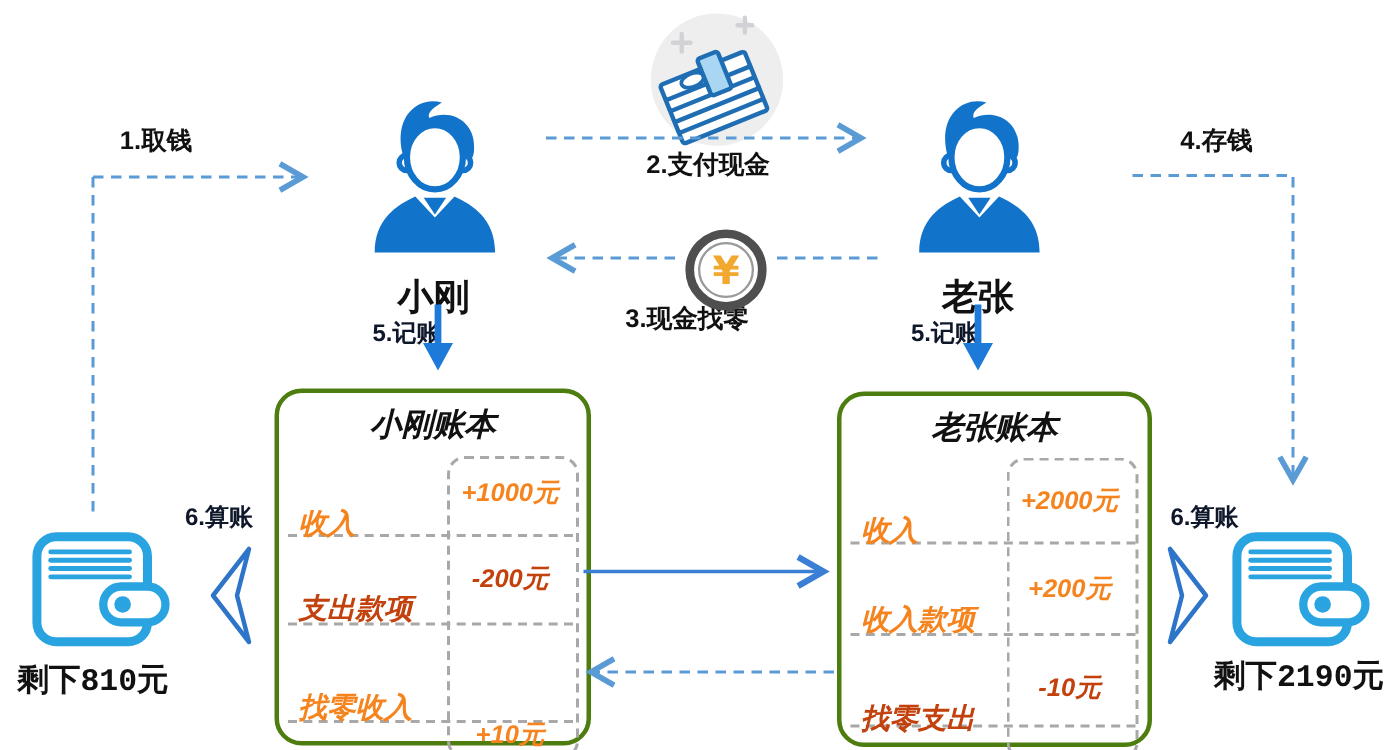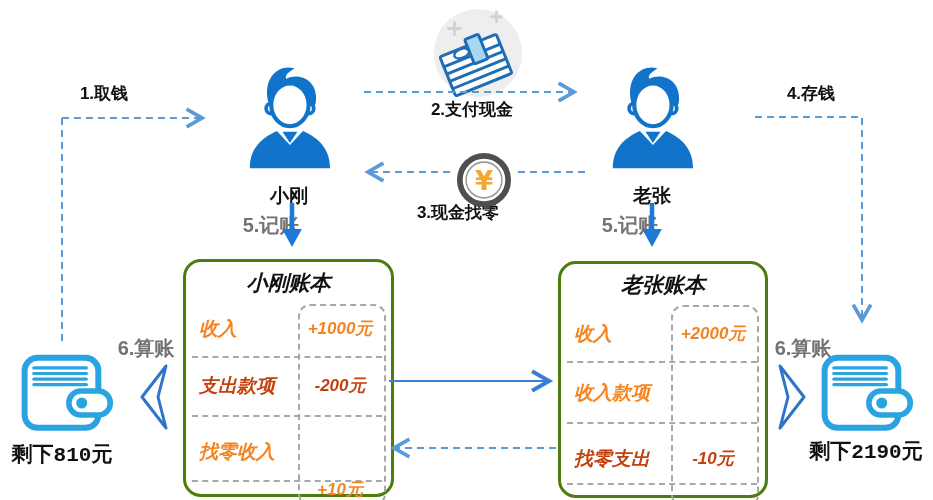--- a/index.html
+++ b/index.html
@@ -3,35 +3,35 @@
 <meta charset="utf-8">
 <style>
   html,body{margin:0;padding:0;background:#fff;}
   .canvas{
     position:relative;width:933px;height:500px;background:#ffffff;
     font-family:"Liberation Sans","DejaVu Sans",sans-serif;overflow:hidden;
   }
   .abs{position:absolute;}
   .lbl{position:absolute;font-weight:bold;color:#111;text-align:center;line-height:1.15;white-space:nowrap;}
   .step{font-size:17px;}
-  .blue-step{color:#737373;font-size:20px;}
-  .person-name{font-size:19px;color:#111;}
+  .blue-step{color:#0f172a;font-size:16px;}
+  .person-name{font-size:24px;color:#111;}
   .wallet-label{font-size:21px;color:#111;font-family:Liberation Mono, monospace;}
   .ledger{
     position:absolute;background:#fff;border:3px solid #4d7c0f;border-radius:18px;font-style:italic;
   }
   .ledger-title{
     position:absolute;top:7px;left:0;width:100%;text-align:center;
     font-size:21px;font-weight:bold;color:#111;
   }
   .value-col{
     position:absolute;border:2px dashed #a8a8a8;border-radius:12px;background:transparent;
   }
   .sep{position:absolute;border-top:2px dashed #a8a8a8;height:0;}
-  .row-label{position:absolute;font-size:19px;font-weight:bold;text-align:right;white-space:nowrap;}
+  .row-label{position:absolute;font-size:19px;font-weight:bold;text-align:right;white-space:nowrap;margin-top:20px;}
   .row-value{position:absolute;font-size:17px;font-weight:bold;text-align:center;white-space:nowrap;}
   .orange{color:#f5841f;}
   .dark{color:#c2410c;}
   svg{display:block;}
   .overlay{position:absolute;left:0;top:0;pointer-events:none;}
 </style>
 </head>
 <body>
 
 <div class="canvas">
@@ -122,20 +122,21 @@
 
   <div class="ledger" style="left:558px;top:261px;width:204px;height:231px;">
     <div class="ledger-title">老张账本</div>
     <div class="value-col" style="left:110px;top:41px;width:84px;height:198px;"></div>
     <div class="sep" style="left:6px;top:97px;width:190px;"></div>
     <div class="sep" style="left:6px;top:158px;width:190px;"></div>
     <div class="sep" style="left:6px;top:219px;width:190px;"></div>
     <div class="row-label orange" style="left:13px;top:57px;">收入</div>
     <div class="row-value orange" style="left:110px;top:58px;width:84px;">+2000元</div>
     <div class="row-label orange" style="left:13px;top:116px;">收入款项</div>
+    <div class="row-value orange" style="left:110px;top:117px;width:84px;">+200元</div>
     <div class="row-label dark" style="left:13px;top:182px;">找零支出</div>
     <div class="row-value dark" style="left:110px;top:183px;width:84px;">-10元</div>
   </div>
 
   <svg class="abs" style="left:20px;top:348px;" width="94" height="86" viewBox="0 0 102 92">
       <use href="#sym-wallet"></use>
     </svg>
   <div class="lbl wallet-label" style="left:2px;top:444px;width:120px;">剩下810元</div>
 
   <svg class="abs" style="left:820px;top:348px;" width="94" height="86" viewBox="0 0 102 92">

